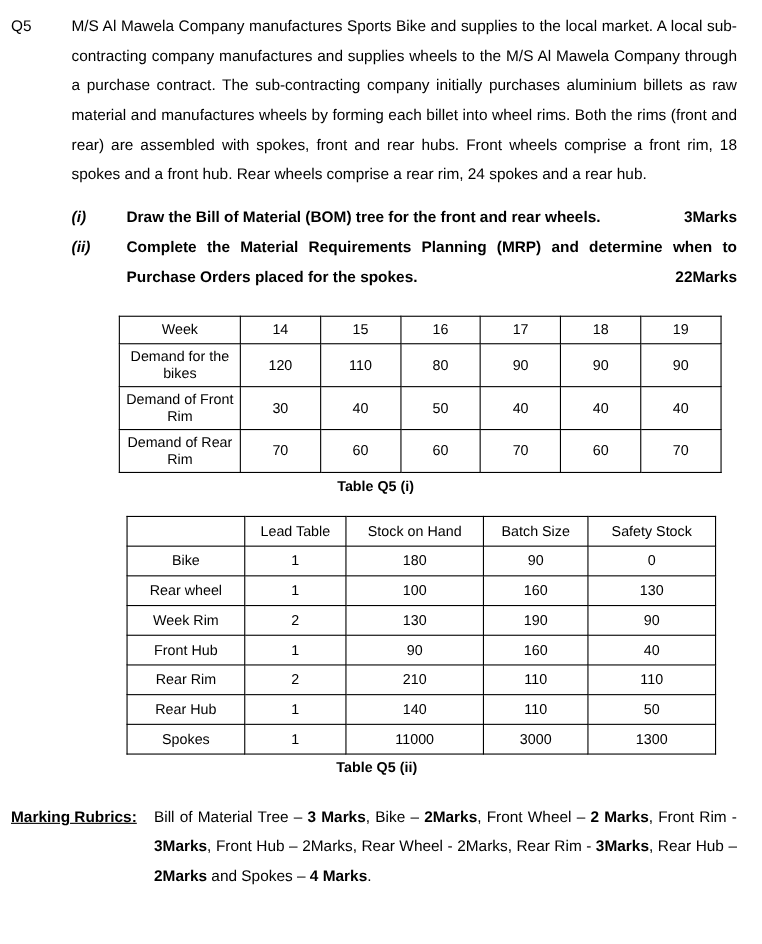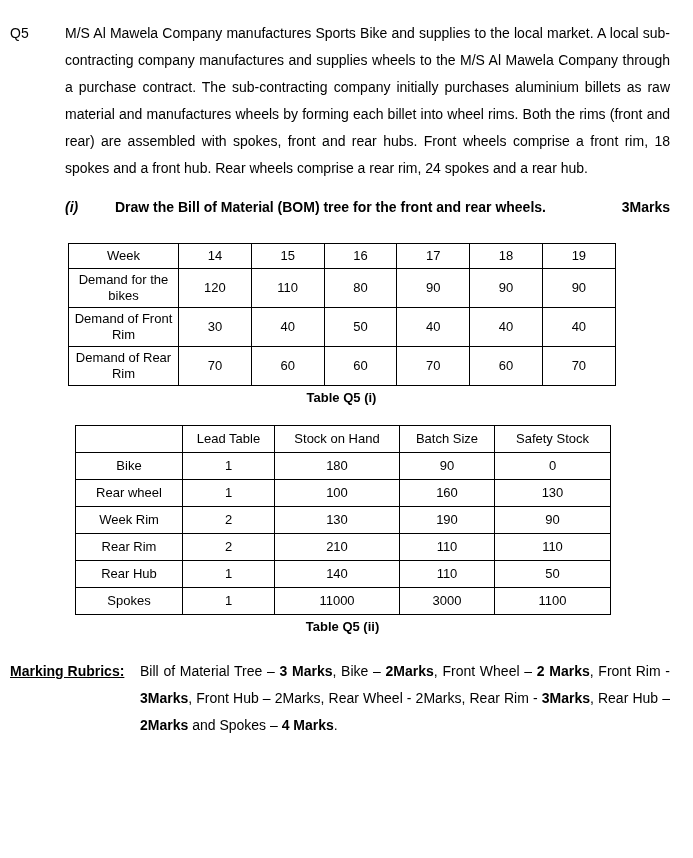--- a/index.html
+++ b/index.html
@@ -4,21 +4,21 @@
 <style>
   * { margin: 0; padding: 0; box-sizing: border-box; }
   html, body { background: #ffffff; }
   body {
     width: 693px;
     height: 858px;
     font-family: "Liberation Sans", sans-serif;
     color: #000000;
     overflow: hidden;
   }
-  .page { width: 693px; height: 858px; padding: 20px 23px 0 10px; }
+  .page { width: 693px; height: 858px; padding: 10px 23px 0 10px; }
 
   
   .q-row { position: relative; margin-bottom: 12px; }
   .q-label {
     position: absolute; left: 0; top: 0;
     font-size: 14px; line-height: 27px;
   }
   .q-body {
     margin-left: 55px; width: 605px;
     font-size: 14px; line-height: 27px;
@@ -44,20 +44,21 @@
   }
 
   
   .tbl-block { margin-bottom: 18px; }
   .tbl-block-1 { margin-left: 58px; width: 547px; }
   .tbl-block-2 { margin-left: 65px; width: 535px; margin-bottom: 14px; }
   table {
     border-collapse: collapse;
     table-layout: fixed;
     font-size: 13px;
+    margin-left: 40px;
   }
   th, td {
     border: 1px solid #000;
     text-align: center;
     vertical-align: middle;
     font-weight: normal;
     line-height: 16px;
     padding: 3px 4px;
   }
   #table1 { width: 547px; }
@@ -101,20 +102,25 @@
     <div class="q-label">Q5</div>
     <div class="q-body">M/S Al Mawela Company manufactures Sports Bike and supplies to the local market. A local sub-contracting company manufactures and supplies wheels to the M/S Al Mawela Company through a purchase contract. The sub-contracting company initially purchases aluminium billets as raw material and manufactures wheels by forming each billet into wheel rims. Both the rims (front and rear) are assembled with spokes, front and rear hubs. Front wheels comprise a front rim, 18 spokes and a front hub. Rear wheels comprise a rear rim, 24 spokes and a rear hub.</div>
   </div>
 
   <div class="subparts">
     <div class="subpart">
       <span class="sp-label">(i)</span>
       <div class="sp-text">Draw the Bill of Material (BOM) tree for the front and rear wheels.</div>
       <span class="sp-marks">3Marks</span>
     </div>
+    <div class="subpart">
+      <span class="sp-label">(ii)</span>
+      <div class="sp-text">Complete the Material Requirements Planning (MRP) and determine when to Purchase Orders placed for the spokes.</div>
+      <span class="sp-marks">22Marks</span>
+    </div>
   </div>
 
   <div class="tbl-block tbl-block-1">
     <table id="table1">
       <colgroup>
         <col class="c0">
           <col class="cn">
           <col class="cn">
           <col class="cn">
           <col class="cn">
@@ -199,39 +205,46 @@
             <td>130</td>
           </tr>
           <tr>
             <td>Week Rim</td>
             <td>2</td>
             <td>130</td>
             <td>190</td>
             <td>90</td>
           </tr>
           <tr>
+            <td>Front Hub</td>
+            <td>1</td>
+            <td>90</td>
+            <td>160</td>
+            <td>40</td>
+          </tr>
+          <tr>
             <td>Rear Rim</td>
             <td>2</td>
             <td>210</td>
             <td>110</td>
             <td>110</td>
           </tr>
           <tr>
             <td>Rear Hub</td>
             <td>1</td>
             <td>140</td>
             <td>110</td>
             <td>50</td>
           </tr>
           <tr>
             <td>Spokes</td>
             <td>1</td>
             <td>11000</td>
             <td>3000</td>
-            <td>1100</td>
+            <td>1300</td>
           </tr>
         </tbody>
       </table>
     <div class="caption">Table Q5 (ii)</div>
   </div>
 
   <div class="rubrics">
     <span class="rub-label">Marking Rubrics:</span>
     <div class="rub-text"><span>Bill of Material Tree – </span><b>3 Marks</b><span>, Bike – </span><b>2Marks</b><span>, Front Wheel – </span><b>2 Marks</b><span>, Front Rim - </span><b>3Marks</b><span>, Front Hub – 2Marks, Rear Wheel - 2Marks, Rear Rim - </span><b>3Marks</b><span>, Rear Hub – </span><b>2Marks</b><span> and Spokes – </span><b>4 Marks</b><span>.</span></div>
   </div>

